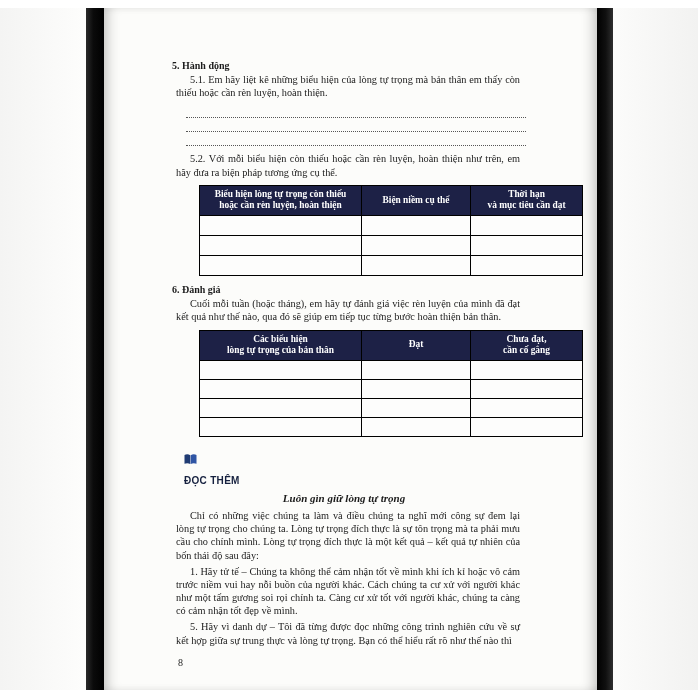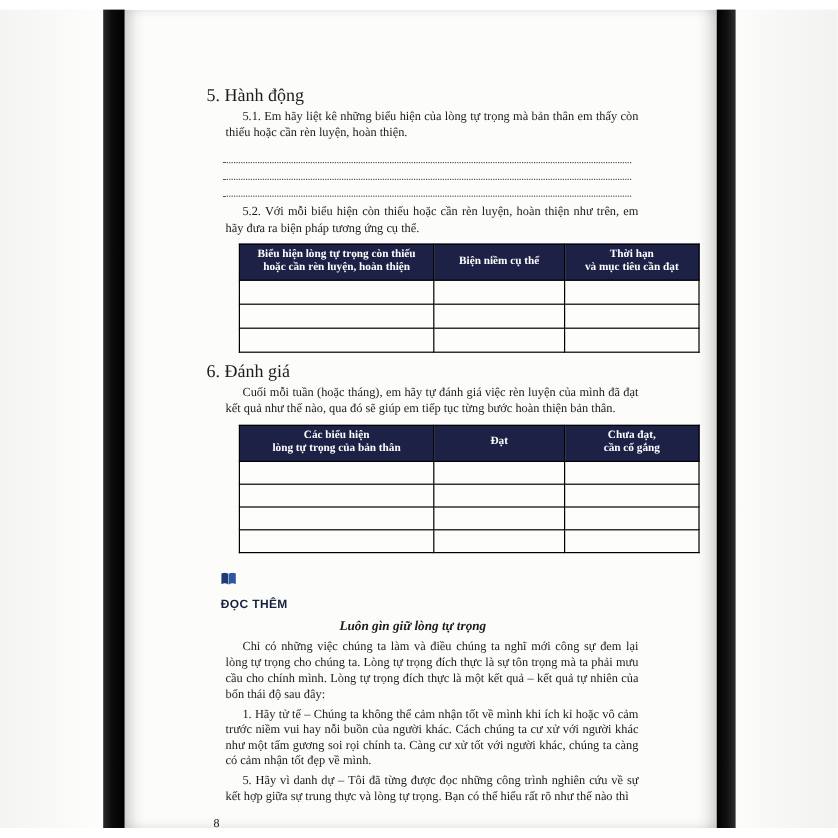--- a/index.html
+++ b/index.html
@@ -26,23 +26,23 @@
     box-shadow:inset 10px 0 14px -8px rgba(0,0,0,.28), inset -10px 0 14px -8px rgba(0,0,0,.28);
   }
   .content{
     position:absolute;left:68px;top:52px;width:356px;
     color:#1b1b1b;
   }
   .txt{
     font-size:10.3px;line-height:1.28;text-align:justify;margin:0;
   }
   .indent{text-indent:14px;}
-  .ml{margin-left:16px;width:344px;box-sizing:border-box;}
+  .ml{margin-left:4px;width:344px;box-sizing:border-box;}
   .sec-heading{
-    font-size:15px;font-weight:normal;margin:12px 0 2px 0;
+    font-size:10px;font-weight:bold;margin:0 0 2px 0;
   }
   .dotted-block{margin:5px 0 6px 0;}
   .dotted-line{
     height:13px;margin-left:14px;margin-right:2px;
     border-bottom:1.4px dotted #555;
   }
   table{
     border-collapse:collapse;width:356px;table-layout:fixed;
     margin-top:6px;
     margin-left:27px;

